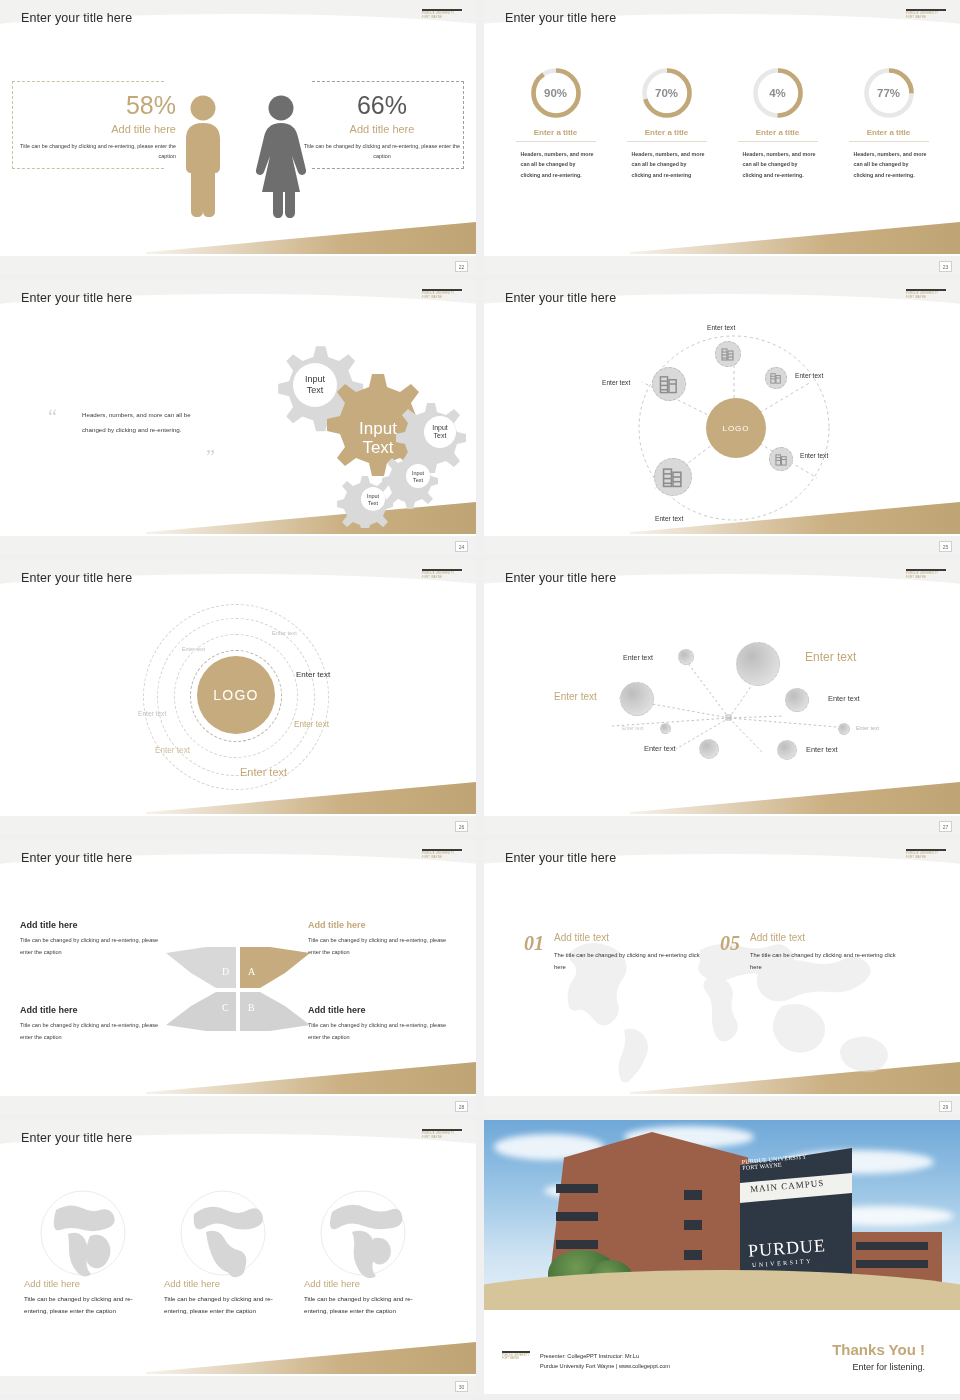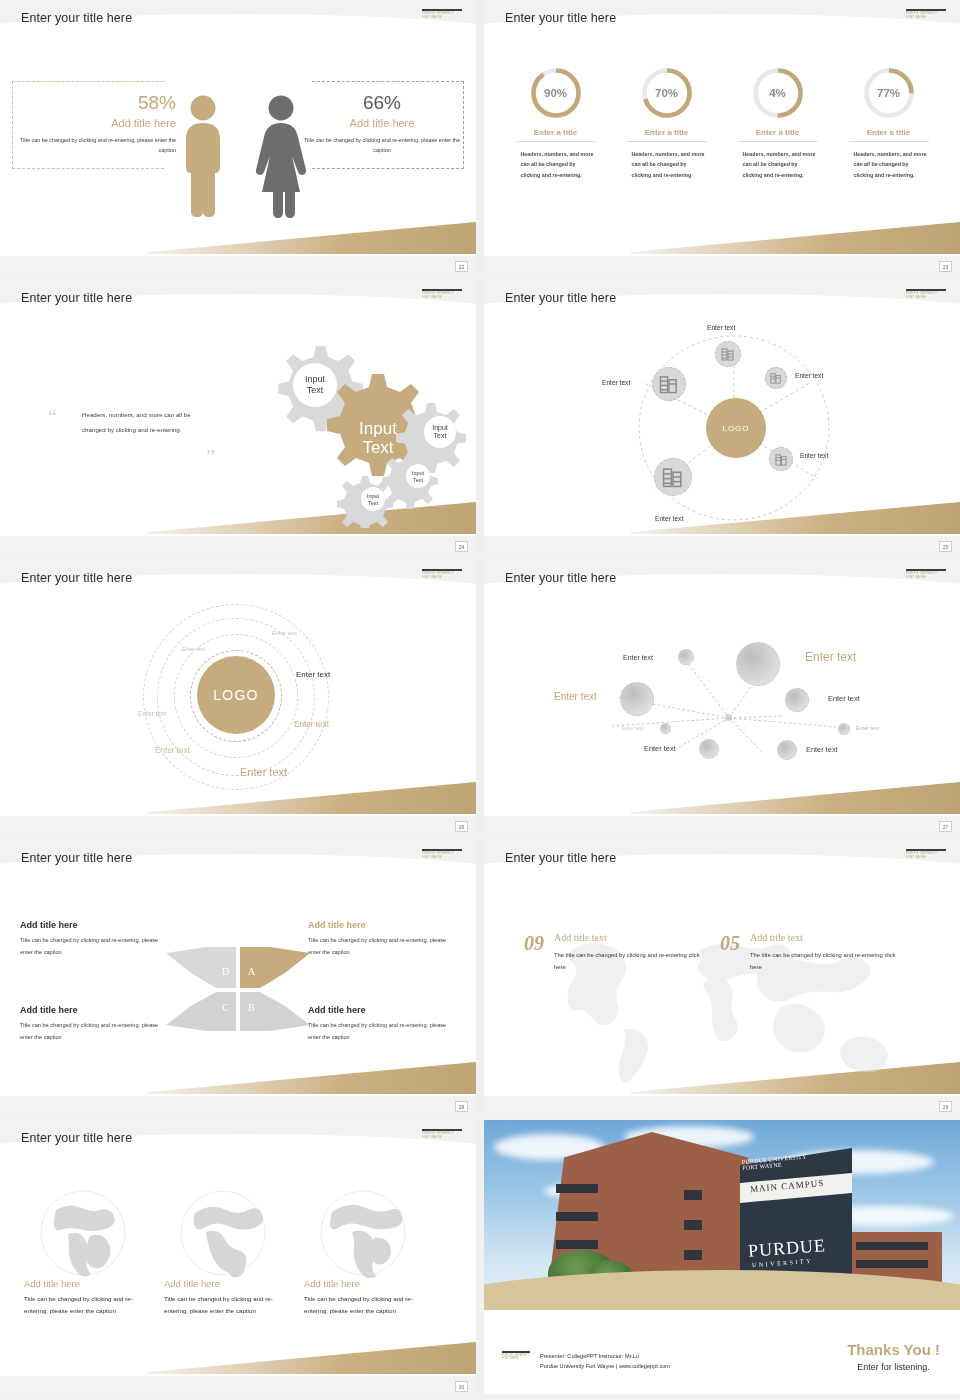--- a/index.html
+++ b/index.html
@@ -81,21 +81,21 @@
   }
   .body{ position:absolute; inset:0; z-index:5; }
 
   
   .s1-dash{ position:absolute; top:81px; width:152px; height:88px; }
   .s1-dash.l{ left:12px; border:1px dashed #cdbfa5; border-right:none; }
   .s1-dash.r{ right:12px; border:1px dashed #9e9e9e; border-left:none; }
   .s1-col{ position:absolute; top:93px; width:156px; }
   .s1-col.l{ left:20px; text-align:right; }
   .s1-col.r{ right:16px; text-align:center; }
-  .s1-pct{ font-size:19px; color:#c2a878; font-weight:400; line-height:1; }
+  .s1-pct{ font-size:25px; color:#c2a878; font-weight:400; line-height:1; }
   .s1-col.r .s1-pct{ color:#585858; }
   .s1-sub{ font-size:11px; color:#c2a878; margin-top:5px; }
   .s1-txt{ font-size:5.4px; color:#3c3c3c; line-height:1.85; margin-top:6px; }
   .fig{ position:absolute; bottom:56px; }
   .fig.male{ left:176px; }
   .fig.female{ left:252px; }
 
   
   .rings{ position:absolute; left:0; top:66px; width:100%;
           display:flex; justify-content:center; gap:31px; }
@@ -138,21 +138,21 @@
   .bub-lab{ position:absolute; white-space:nowrap; }
 
   
   .x-col{ position:absolute; width:150px; }
   .x-h{ font-size:9px; font-weight:bold; color:#2f2f2f; }
   .x-h.gold{ color:#c2a878; }
   .x-p{ font-size:5.6px; color:#3c3c3c; line-height:2.1; margin-top:5px; }
 
   
   .num{ font-size:20px; color:#c2a878; font-style:italic; font-weight:bold; font-family:"Liberation Serif",serif; }
-  .n-h{ font-size:10px; color:#c2a878;font-family:Liberation Serif, serif; }
+  .n-h{ font-size:10px; color:#c2a878; }
   .n-p{ font-size:5.8px; color:#333; line-height:2.1; margin-top:6px; }
 
   
   .g-col{ width:118px; }
   .g-h{ font-size:9.5px; color:#c2a878; }
   .g-p{ font-size:6.2px; color:#2f2f2f; line-height:2.0; margin-top:4px; }
 
   
   .s10{ background:#fff; }
   .photo{ position:absolute; left:0; top:0; width:476px; height:190px; overflow:hidden; }
@@ -561,21 +561,21 @@
         <path d="M168 38 q20-10 40-4 18 5 30 0 12-5 20 4 8 8 0 16-10 10-26 8-18-2-32 4-14 6-26 0-12-7-6-16z"></path>
         <path d="M176 66 q12-4 20 4 7 8 4 18-2 11 4 20 5 10-4 18-10 8-16-2-5-10-4-22 1-14-6-22-6-8 2-14z"></path>
         <path d="M228 56 q24-12 48-6 20 5 34-2 14-8 24 2 10 10-2 20-14 12-34 10-22-2-38 6-16 8-28-2-12-10-4-28z"></path>
         <path d="M250 94 q20-6 34 6 12 10 8 24-4 13-18 16-16 3-26-8-10-12-6-24 3-10 8-14z"></path>
         <path d="M316 128 q18-8 32 2 12 9 6 20-6 12-22 10-16-2-22-12-6-12 6-20z"></path>
       </g>
     </svg>
 
     <div style="position:absolute;left:40px;top:92px;">
       <div style="display:flex;align-items:flex-start;gap:10px;">
-        <div class="num">09</div>
+        <div class="num">01</div>
         <div>
           <div class="n-h">Add title text</div>
           <div class="n-p" style="width:150px;">The title can be changed by clicking and re-entering click here</div>
         </div>
       </div>
     </div>
 
     <div style="position:absolute;left:236px;top:92px;">
       <div style="display:flex;align-items:flex-start;gap:10px;">
         <div class="num">05</div>
@@ -686,19 +686,19 @@
     <div style="width:28px;">
       <span style="display:block;height:2px;background:#3a3a38;"></span>
       <span style="display:block;font-size:2.6px;color:#b09a6e;margin-top:1px;line-height:1.3;">PURDUE UNIVERSITY<br>FORT WAYNE</span>
     </div>
     <div>
       <div class="pres">Presenter: CollegePPT   Instructor: Mr.Lu</div>
       <div class="pres l2">Purdue University Fort Wayne  |  www.collegeppt.com</div>
     </div>
   </div>
 
-  <div style="position:absolute;right:20px;bottom:22px;text-align:center;">
+  <div style="position:absolute;right:35px;bottom:22px;text-align:right;">
     <div class="thanks-h">Thanks You !</div>
     <div class="thanks-p">Enter for listening.</div>
   </div>
 </div>
 
 </div>
 
 </body></html>

